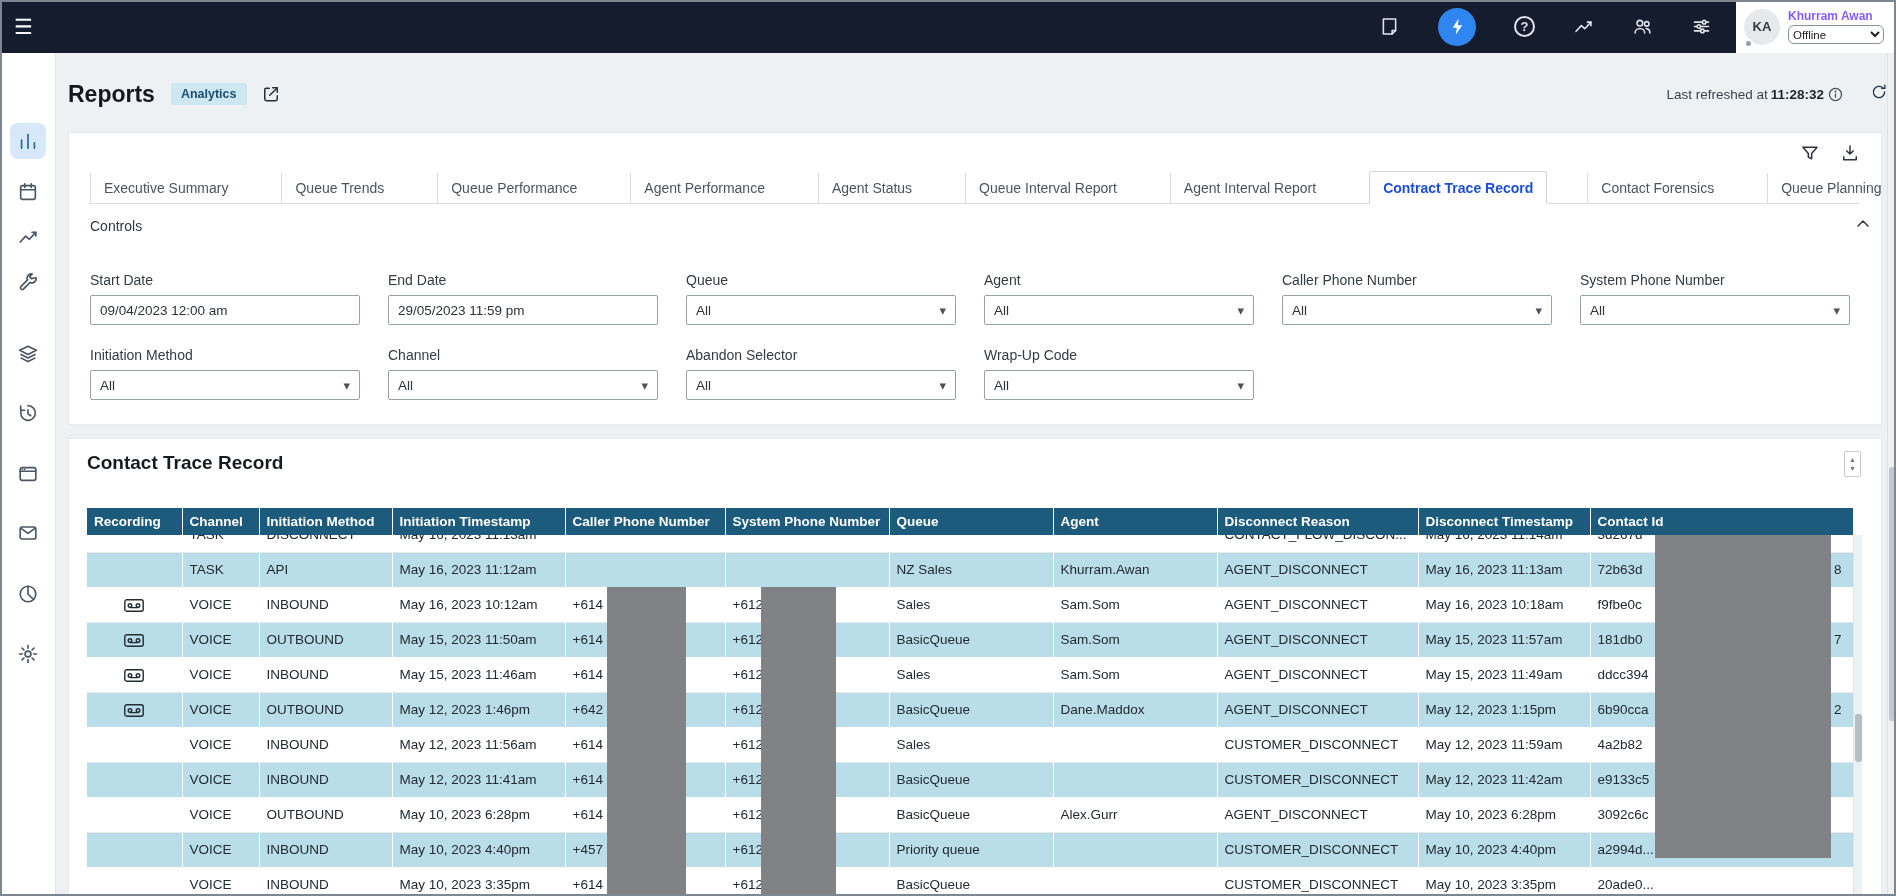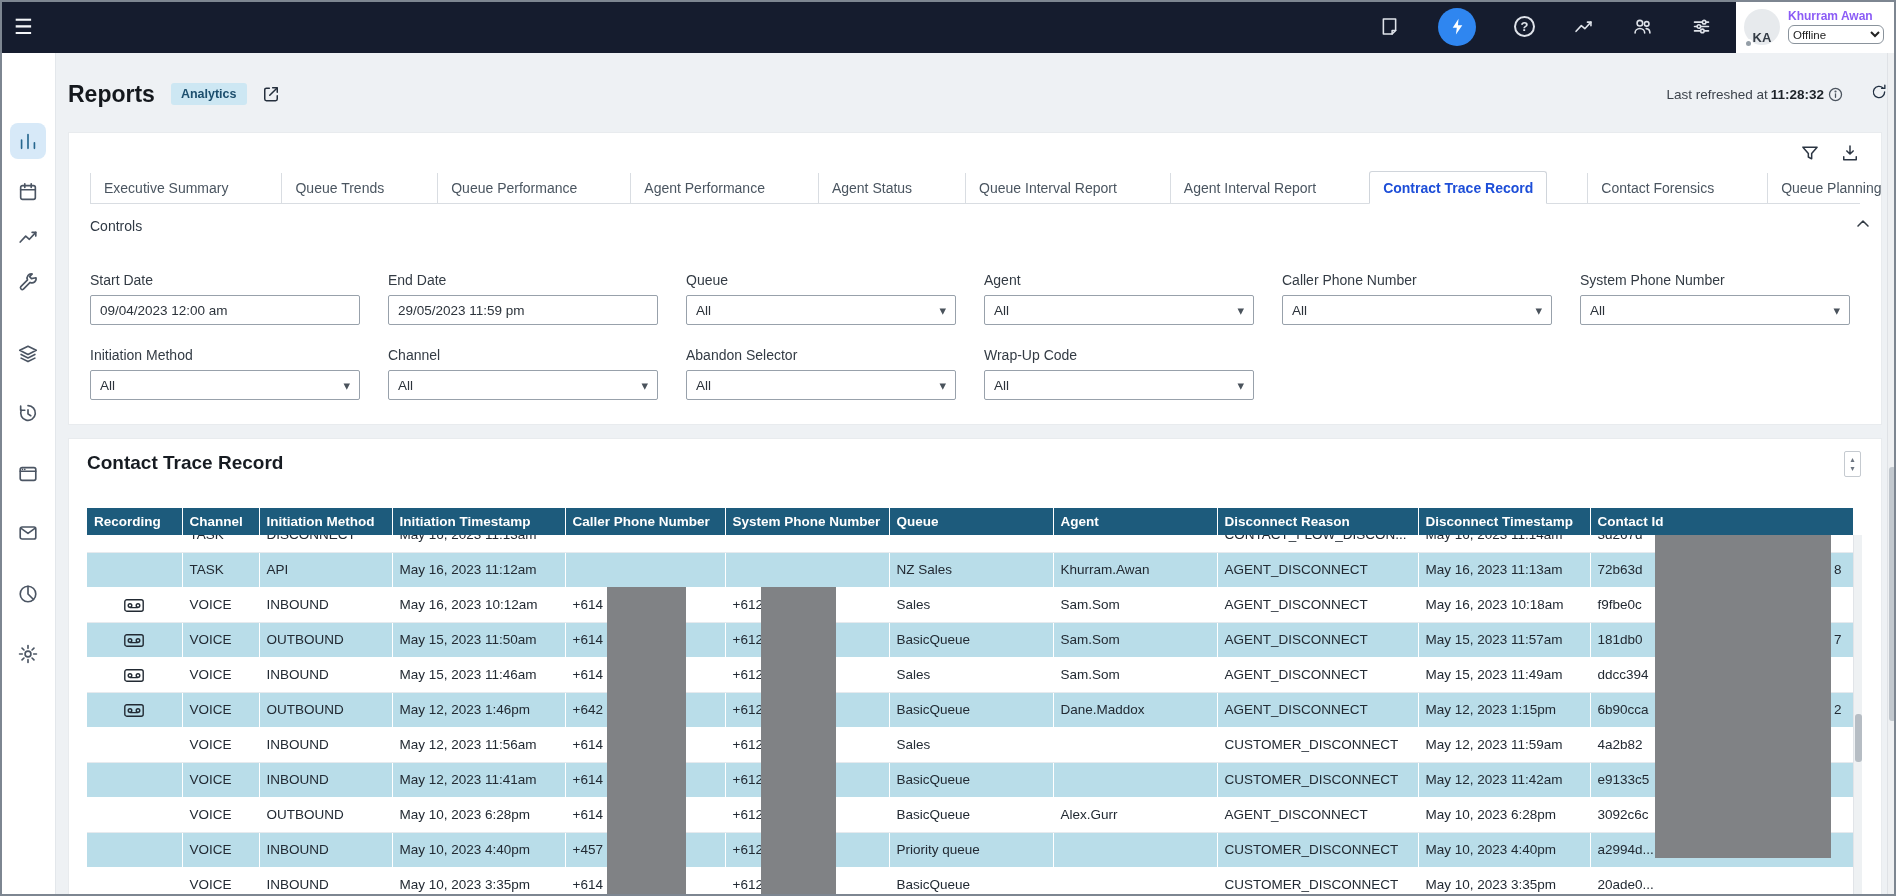--- a/index.html
+++ b/index.html
@@ -12,21 +12,21 @@
             display:flex; align-items:center; z-index:30; }
   .hamburger { margin-left:14px; color:#f3f5f8; font-size:21px; cursor:pointer; line-height:1; }
   .topbar-icons { margin-left:auto; display:flex; align-items:center; gap:38px; margin-right:24px; color:#dfe3ea; }
   .tb-ic { width:21px; height:21px; display:block; }
   .bolt-wrap { width:38px; height:38px; border-radius:50%; background:var(--accent-blue,#2f86f0);
                display:flex; align-items:center; justify-content:center; }
   .help-circle { width:21px; height:21px; border:2px solid #dfe3ea; border-radius:50%;
                  font-size:13px; font-weight:bold; display:flex; align-items:center; justify-content:center; }
   .user-panel { width:160px; height:53px; background:#fff; display:flex; align-items:center; gap:8px; padding:0 8px; }
   .avatar { position:relative; width:36px; height:36px; border-radius:50%; background:#e7eaed; color:#333b45;
-            font-size:13px; font-weight:bold; display:flex; align-items:flex-end; justify-content:center; flex:none; }
+            font-size:13px; font-weight:bold; display:flex; align-items:center; justify-content:center; flex:none; }
   .presence-dot { position:absolute; left:0; bottom:-3px; width:9px; height:9px; border-radius:50%;
                   background:#949ea7; border:2px solid #fff; }
   .user-col { display:flex; flex-direction:column; gap:2px; min-width:0; }
   .user-name { font-size:12px; font-weight:bold; color:#8b5cf6; white-space:nowrap; }
   .presence-select { width:96px; height:19px; font-size:11.5px; font-family:inherit; color:#222; border:1px solid #8a939c; border-radius:6px; background:#fff; }
 
   
   .sidebar { position:fixed; top:53px; left:0; bottom:0; width:56px; background:#fff;
              border-right:1px solid #e3e7eb; z-index:20; }
   .nav-item { position:absolute; left:10px; width:36px; height:36px; border-radius:8px;

